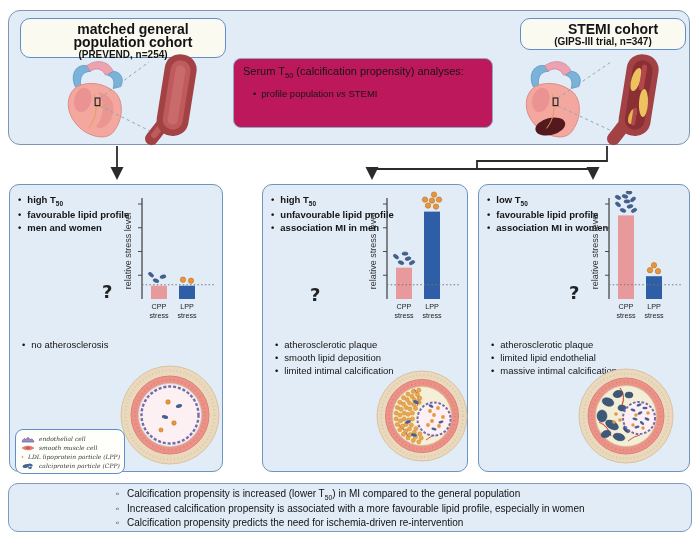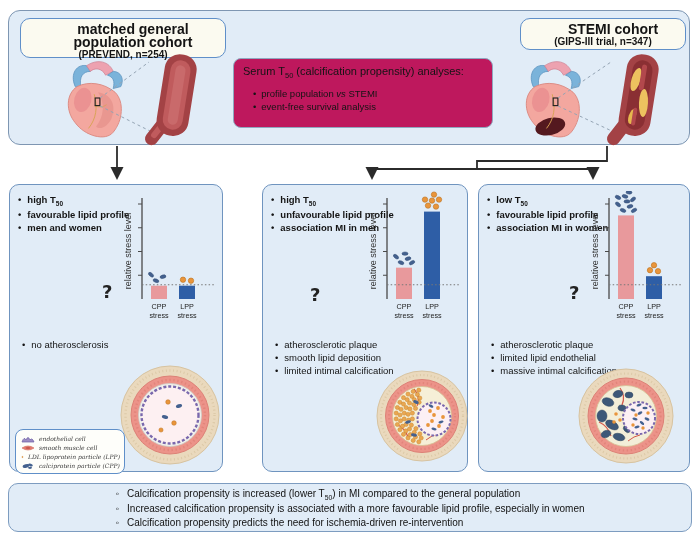--- a/index.html
+++ b/index.html
@@ -47,21 +47,20 @@
 
   <div class="cohort" style="left:520px;top:18px;width:166px;height:32px;">
     <span class="l1">STEMI cohort</span>
     <span class="l2">(GIPS-III trial, n=347)</span>
   </div>
 
   <div class="analysis" style="left:233px;top:58px;width:260px;height:70px;">
     <div class="t"><span>Serum T</span><sub>50</sub><span> (calcification propensity) analyses:</span></div>
     <ul>
       <li><span>profile population </span><em>vs</em><span> STEMI</span></li>
-      <li>event-free survival analysis</li>
     </ul>
   </div>
 
   <svg class="overlay" style="left:52px;top:52px;" width="158" height="96" viewBox="0 0 158 96">
     <g transform="translate(8,8) scale(0.95)">
       <path d="M16,28 C10,14 18,4 28,6 L32,12 C24,12 20,18 22,28 Z" fill="#7ab3da" stroke="#5d94bf" stroke-width="0.8"></path>
       <path d="M28,6 C40,-2 52,2 56,12 L48,16 C44,8 36,8 32,12 Z" fill="#eda2b0" stroke="#cf8394" stroke-width="0.8"></path>
       <path d="M56,12 C64,12 68,20 64,28 L56,30 C58,22 56,18 50,16 Z" fill="#7ab3da" stroke="#5d94bf" stroke-width="0.8"></path>
       <path d="M18,28 C6,36 6,54 16,66 C26,80 48,86 56,76 C66,64 68,44 58,34 C46,24 30,22 18,28 Z" fill="#f3a79f" stroke="#db8a82" stroke-width="1"></path>
       <ellipse cx="24" cy="42" rx="9" ry="13" fill="#eb9292" transform="rotate(14 24 42)"></ellipse>

